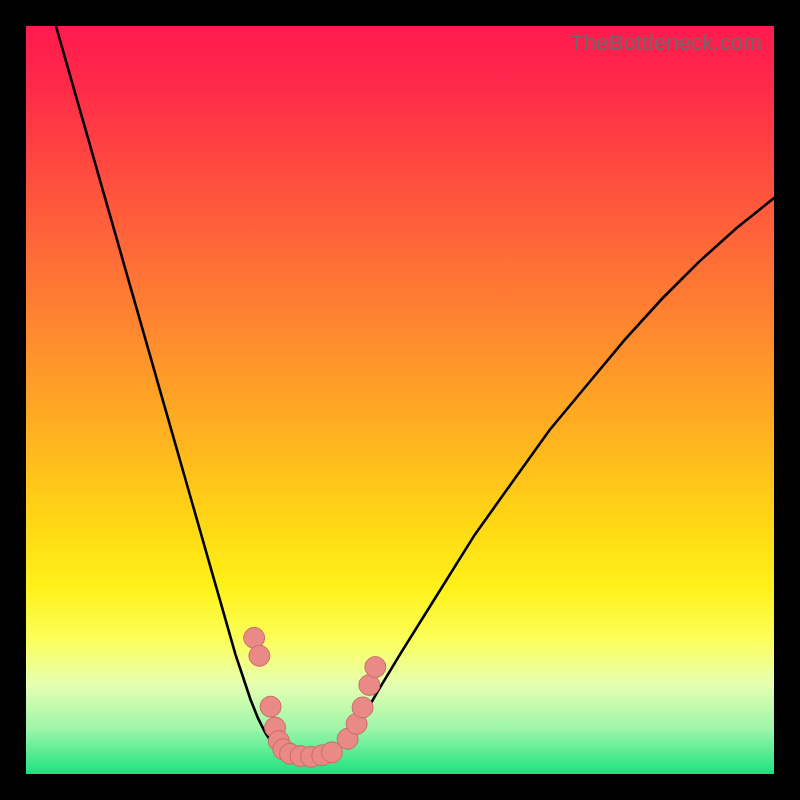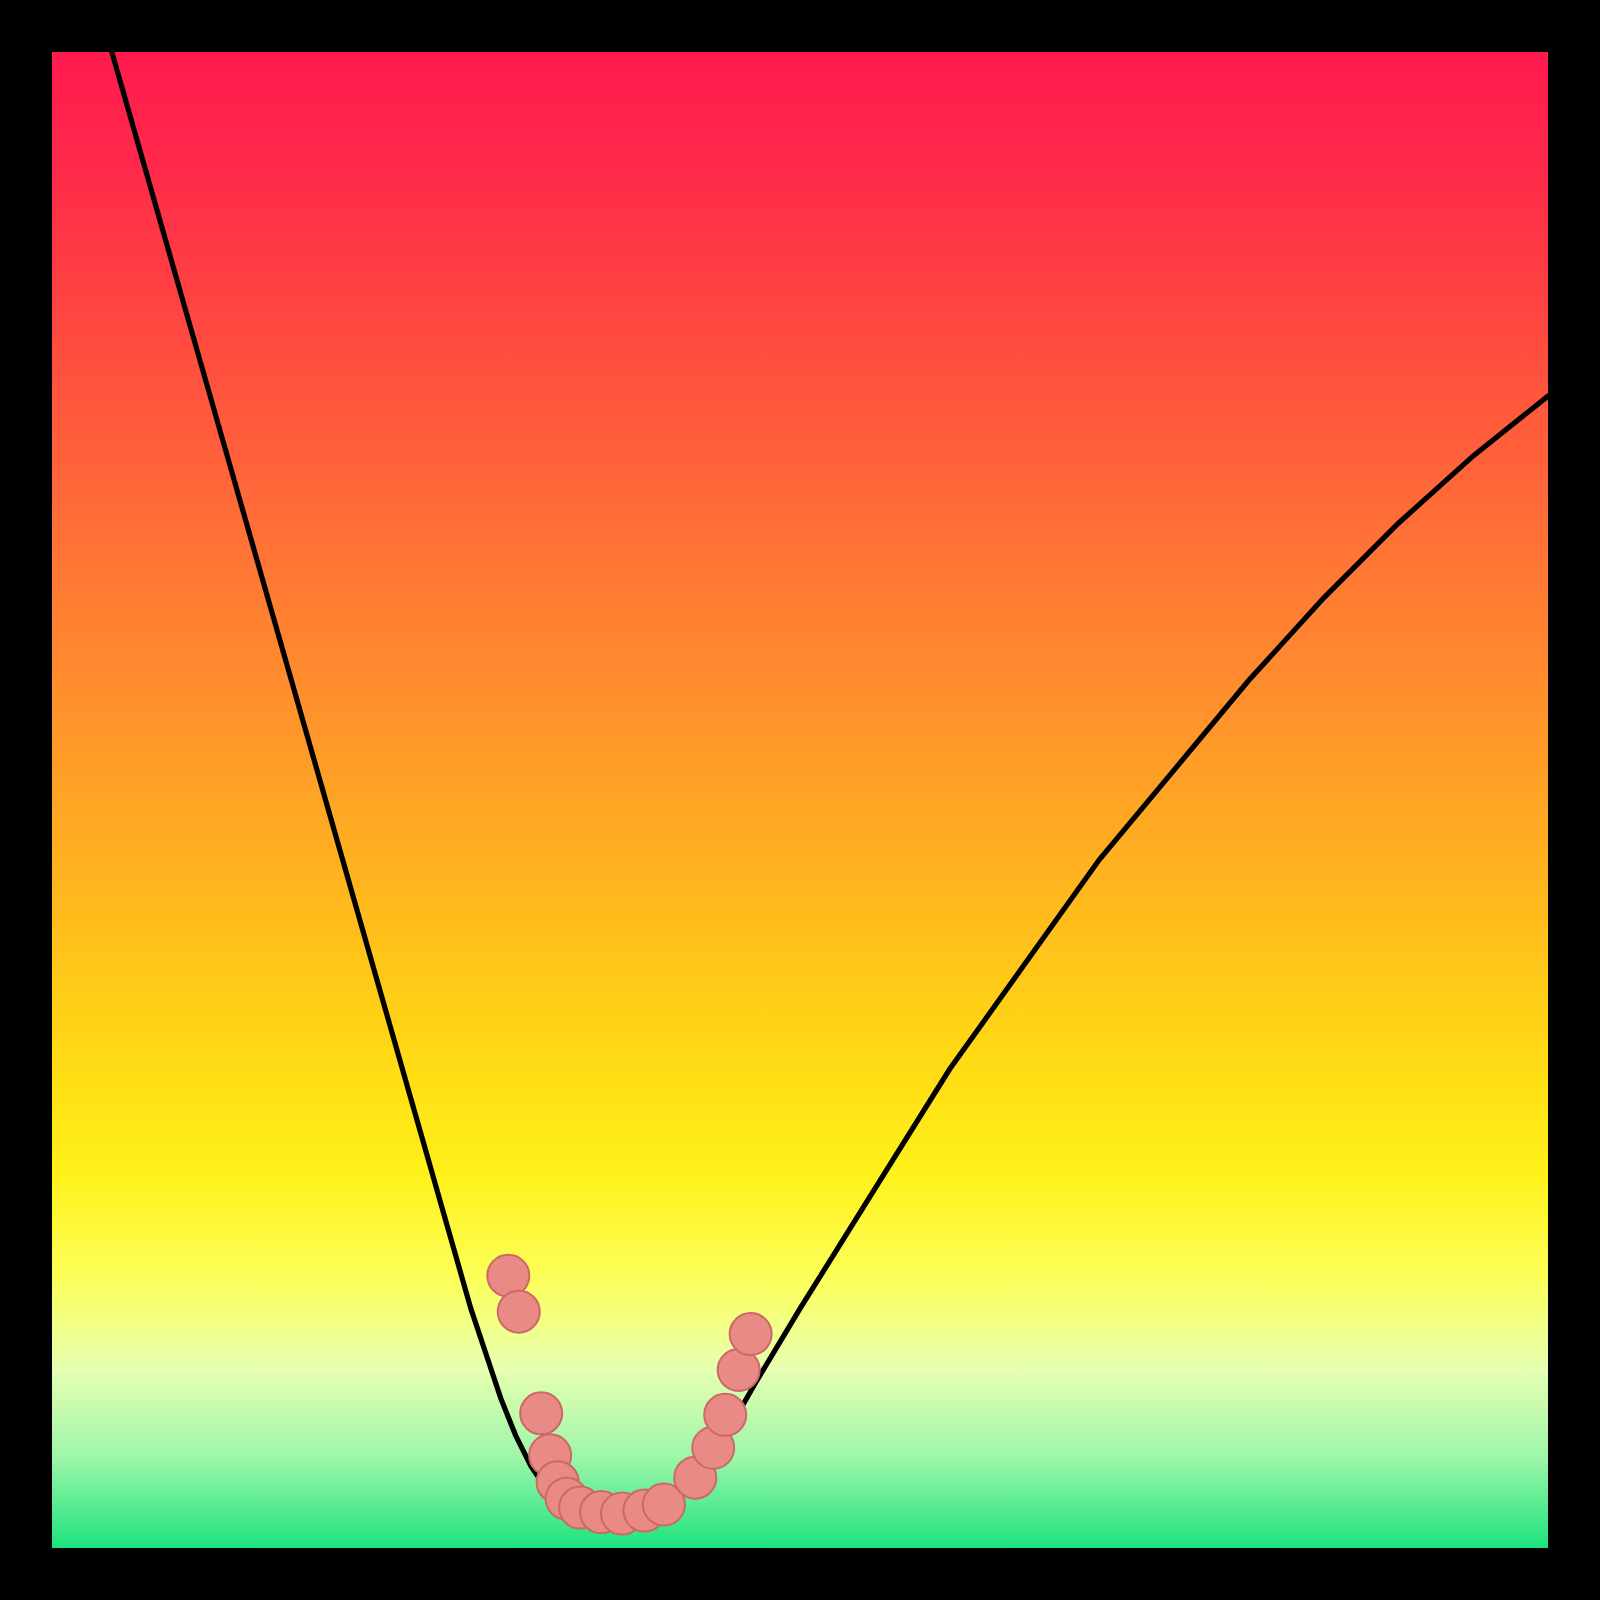--- a/index.html
+++ b/index.html
@@ -58,20 +58,21 @@
     top: 0;
     width: 748px;
     height: 748px;
     z-index: 3;
   }
 </style>
 </head>
 <body>
 
 <div class="frame">
+  <div class="watermark">TheBottleneck.com</div>
 
   <svg class="curves" viewBox="0 0 748 748" preserveAspectRatio="none">
     <path id="curve-path" d="M 29.92 0.00 L 44.88 52.36 L 59.84 104.72 L 74.80 157.08 L 89.76 209.44 L 104.72 261.80 L 119.68 314.16 L 134.64 366.52 L 149.60 418.88 L 164.56 471.24 L 179.52 523.60 L 187.00 549.78 L 194.48 575.96 L 201.96 602.14 L 209.44 628.32 L 216.92 650.76 L 224.40 673.20 L 231.88 691.90 L 239.36 706.86 L 246.84 718.08 L 254.32 725.56 L 261.80 729.30 L 261.80 729.30 L 269.28 730.80 L 276.76 731.54 L 284.24 731.54 L 291.72 730.80 L 299.20 729.30 L 306.68 727.06 L 306.68 727.06 L 321.64 714.34 L 336.60 691.90 L 351.56 665.72 L 374.00 628.32 L 411.40 568.48 L 448.80 508.64 L 486.20 456.28 L 523.60 403.92 L 561.00 359.04 L 598.40 314.16 L 635.80 273.02 L 673.20 235.62 L 710.60 201.96 L 748.00 172.04" fill="none" stroke="#000000" stroke-width="2.6" stroke-linecap="round"></path>
   </svg>
 
   <svg class="dots" viewBox="0 0 748 748" preserveAspectRatio="none">
     <g id="dots-group">
         <circle cx="228.14" cy="611.86" r="10.5" fill="#e98a86" stroke="#c96a66" stroke-width="1"></circle>
         <circle cx="233.38" cy="629.82" r="10.5" fill="#e98a86" stroke="#c96a66" stroke-width="1"></circle>
         <circle cx="244.60" cy="680.68" r="10.5" fill="#e98a86" stroke="#c96a66" stroke-width="1"></circle>

